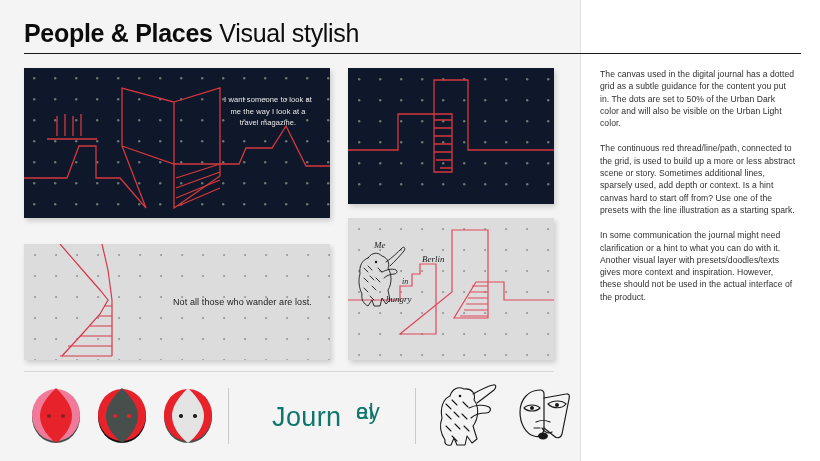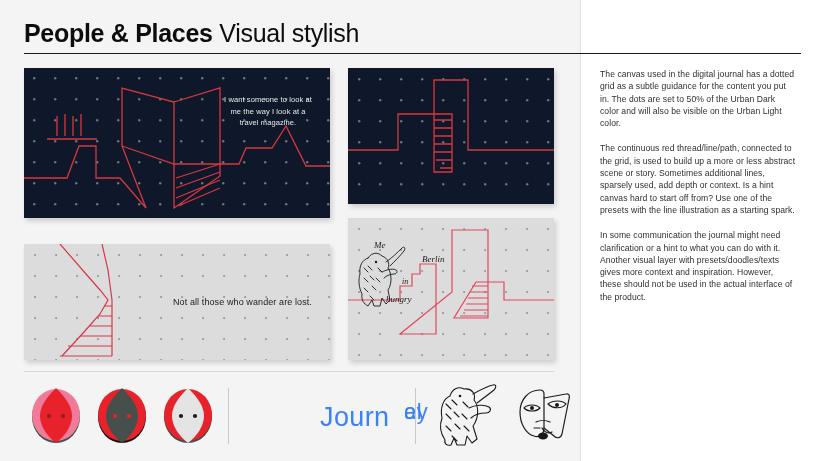--- a/index.html
+++ b/index.html
@@ -132,22 +132,21 @@
     position: absolute;
     width: 1px;
     background: #c9c9c9;
     top: 14px;
     height: 56px;
   }
   .wordmark {
     position: absolute;
     left: 248px; top: 18px;
     width: 150px; height: 50px;
-    color: #3b82f6;
-    margin-left: 48px;
+    color: #0f766e;
   }
   .wm-main {
     position: absolute;
     left: 0; top: 10px;
     font-size: 27px;
     line-height: 30px;
     letter-spacing: 0.4px;
     font-weight: 300;
   }
   .wm-stack {

